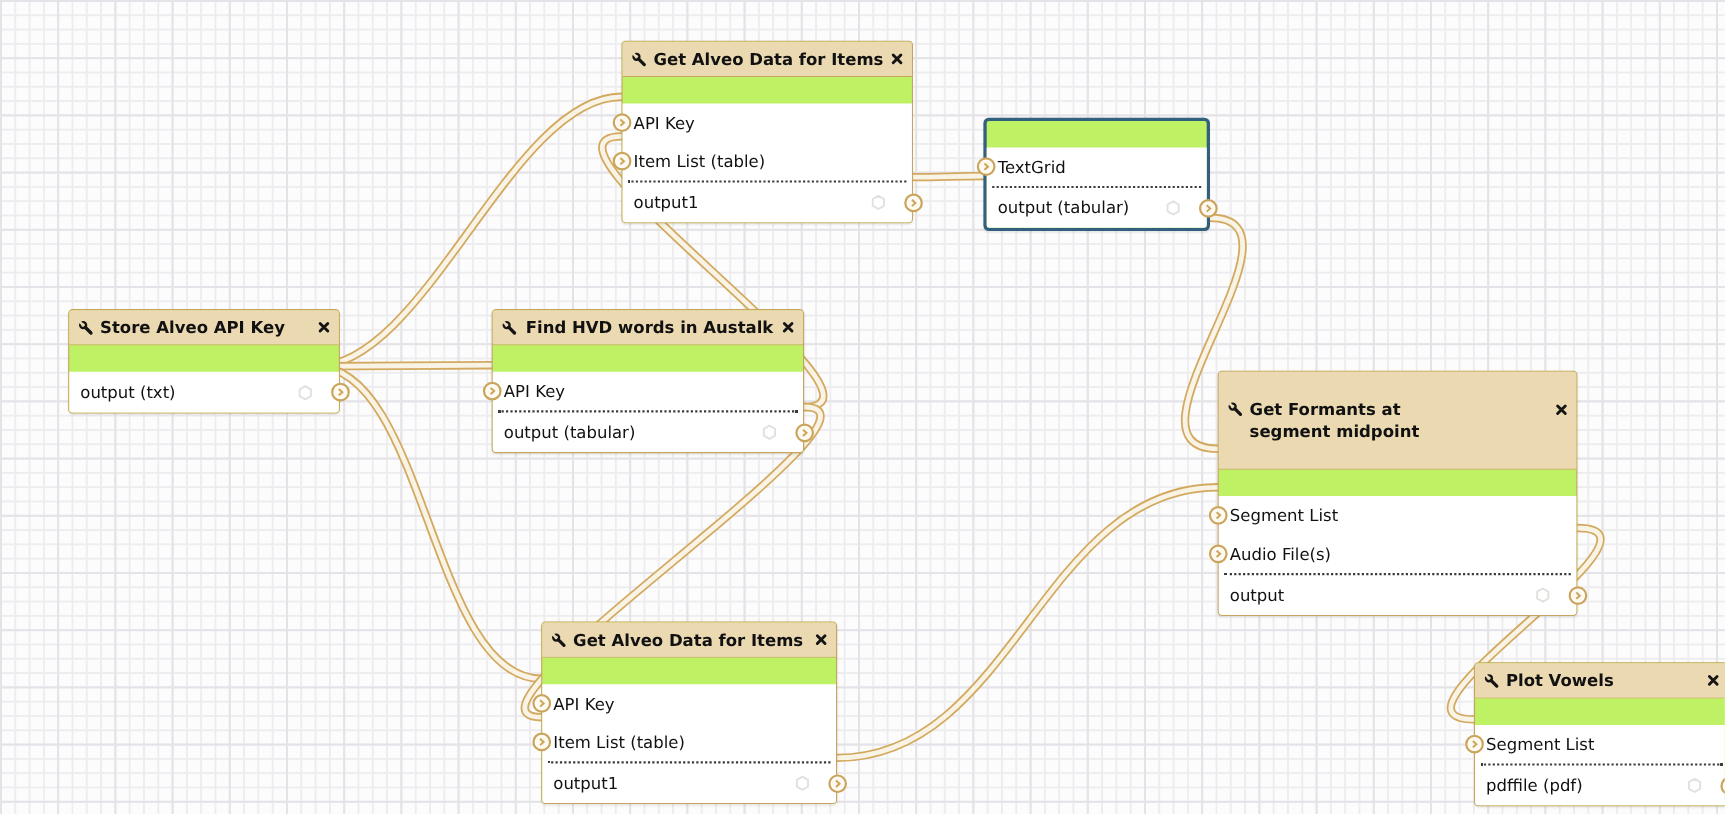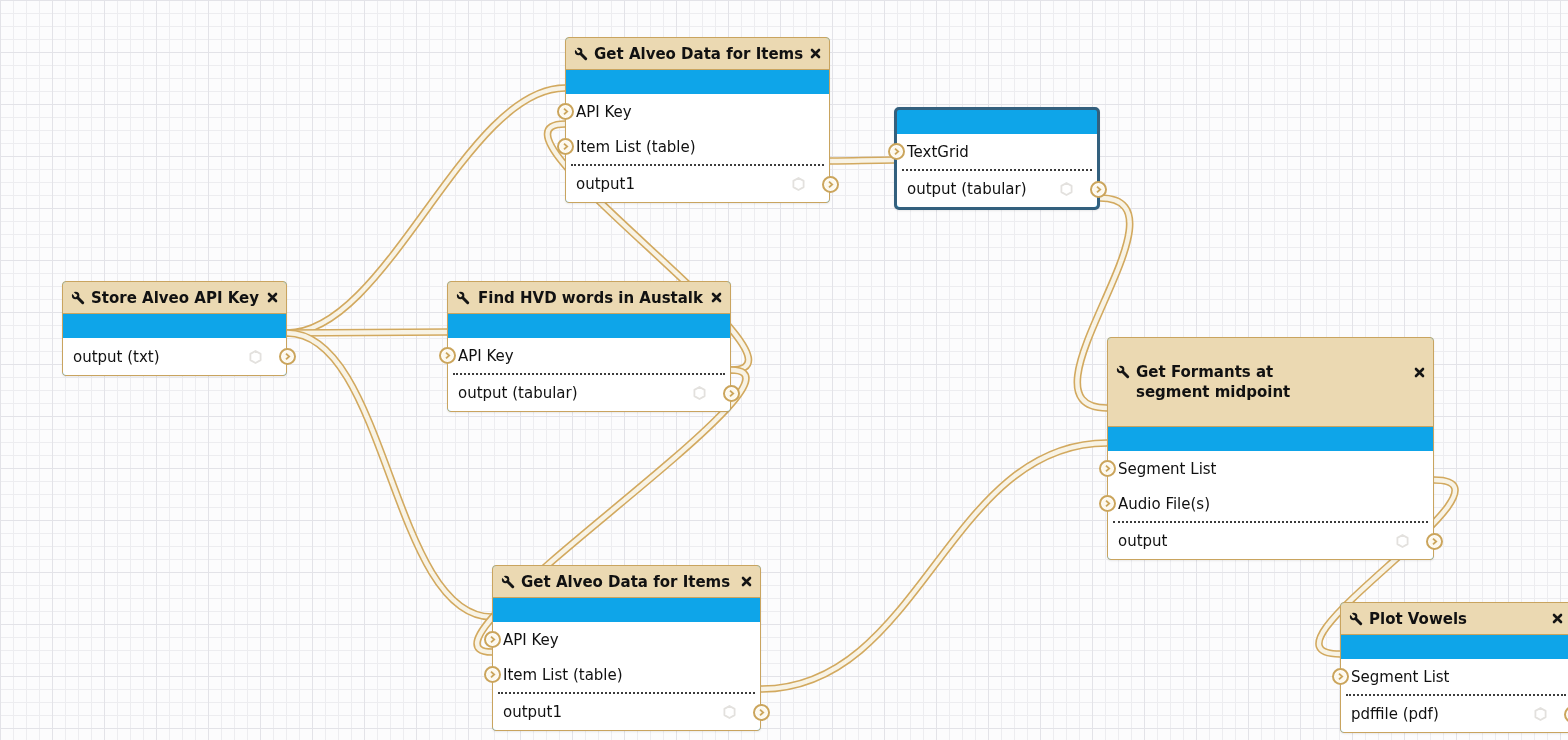--- a/index.html
+++ b/index.html
@@ -12,21 +12,21 @@
       linear-gradient(#e3e3e8 1.5px,transparent 1.5px),
       linear-gradient(90deg,#ededf0 1.5px,transparent 1.5px),
       linear-gradient(#ededf0 1.5px,transparent 1.5px);
     background-size:52px 52px,52px 52px,13px 13px,13px 13px;
   }
   #edges{position:absolute;left:0;top:0;z-index:1;}
   .edge-outer{fill:none;stroke:#d2a95f;stroke-width:7.6;stroke-linecap:round;}
   .edge-inner{fill:none;stroke:#f8f3e5;stroke-width:4.4;stroke-linecap:round;}
   .node{
     position:absolute;z-index:2;box-sizing:border-box;
-    background:#0ea5e9;border:1px solid #c9a45f;border-radius:4px;
+    background:#bef264;border:1px solid #c9a45f;border-radius:4px;
     box-shadow:0 1px 2px rgba(0,0,0,0.08);
   }
   .node.selected{border:3px solid #33607e;border-radius:5px;}
   .node-header{
     display:flex;align-items:center;gap:6px;
     height:32px;padding:0 8px;box-sizing:border-box;
     background:#ebd9b2;border-bottom:1px solid #c9a45f;
     border-radius:3px 3px 0 0;cursor:move;
   }
   .node-header.tall{height:auto;min-height:32px;padding:24px 8px;}
@@ -168,21 +168,21 @@
         </span>
       <span class="port out">
           <svg width="9" height="9">
             <path d="M3 1.6 L6.2 4.5 L3 7.4" fill="none" stroke="#cba55c" stroke-width="1.8"></path>
           </svg>
         </span>
     </div>
   </div>
 </div>
 
-<div class="node" style="left:62px;top:281px;width:225px;">
+<div class="node" style="left:62px;top:281px;width:247px;">
   <div class="node-header">
     <span class="icon">
         <svg width="14" height="14">
           <circle cx="4.6" cy="4.6" r="2.7" fill="none" stroke="#151515" stroke-width="2.1"></circle>
           <line x1="4.6" y1="4.6" x2="0.4" y2="0.4" stroke="#ebd9b2" stroke-width="2.4"></line>
           <line x1="6.5" y1="6.5" x2="11.7" y2="11.7" stroke="#151515" stroke-width="3" stroke-linecap="round"></line>
         </svg>
       </span>
     <span class="node-title">Store Alveo API Key</span>
     <span class="icon close-btn">

